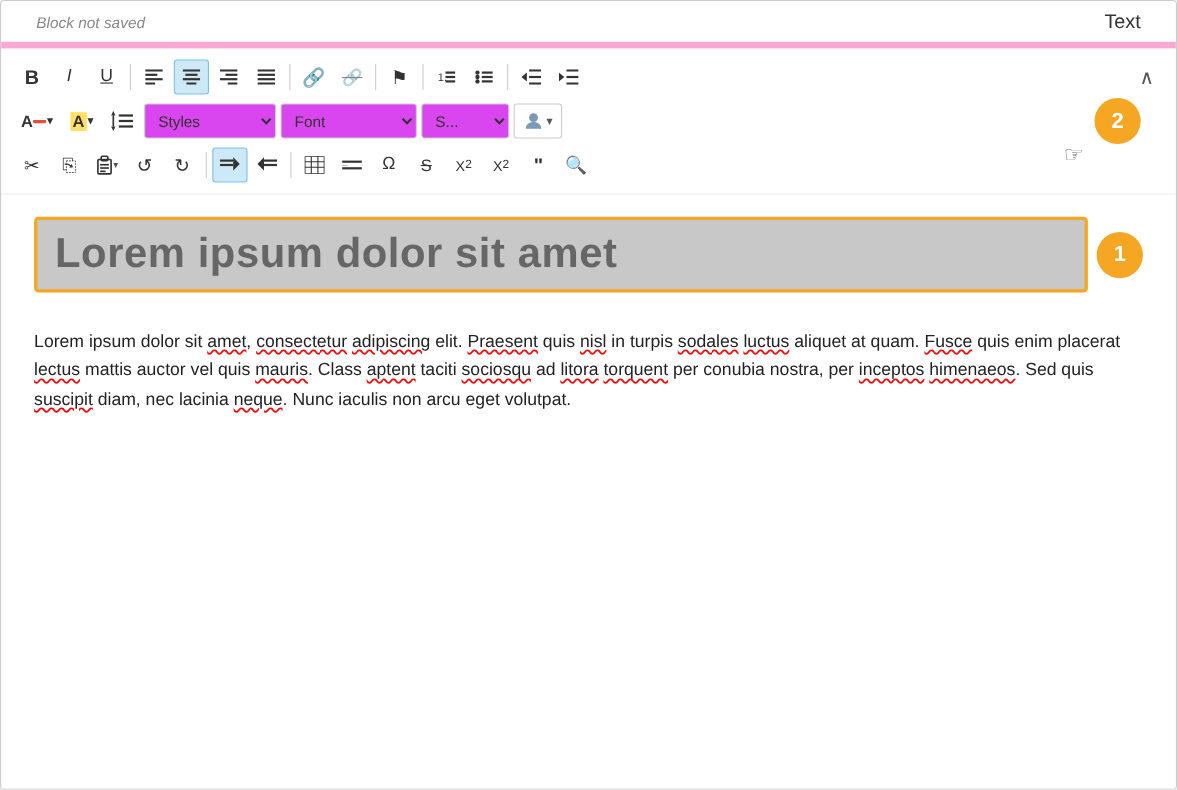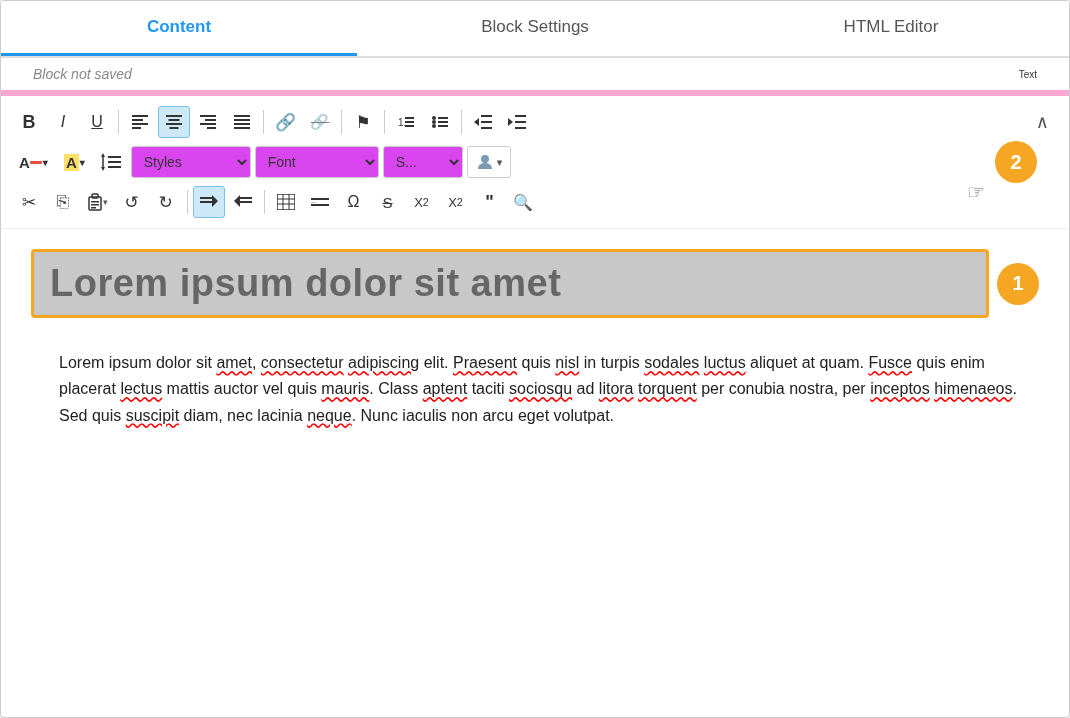--- a/index.html
+++ b/index.html
@@ -49,21 +49,21 @@
       align-items: center;
       padding: 8px 32px;
       border-bottom: 6px solid #f9a8d4;
     }
     .status-bar .block-not-saved {
       font-style: italic;
       color: #888;
       font-size: 14px;
     }
     .status-bar .text-label {
-      font-size: 10px;
+      font-size: 18px;
       color: #333;
     }
     
     .toolbar {
       padding: 6px 12px;
       border-bottom: 1px solid #eee;
     }
     .toolbar-row {
       display: flex;
       align-items: center;
@@ -179,21 +179,20 @@
       position: absolute;
       right: 0;
       top: 50%;
       transform: translateY(-50%);
     }
     
     .body-text {
       font-size: 16px;
       line-height: 1.65;
       color: #222;
-      margin-left: 28px;
     }
     .body-text .underline-spell {
       text-decoration: underline wavy red;
       text-underline-offset: 2px;
     }
     
     .row2-wrapper {
       position: relative;
       display: flex;
       align-items: center;
@@ -211,25 +210,20 @@
       align-items: center;
       gap: 2px;
       position: relative;
     }
   </style>
 </head>
 <body>
 
 <div class="panel">
 
-  <div class="tabs">
-    <div class="tab active">Content</div>
-    <div class="tab">Block Settings</div>
-    <div class="tab">HTML Editor</div>
-  </div>
 
   <div class="status-bar">
     <span class="block-not-saved">Block not saved</span>
     <span class="text-label">Text</span>
   </div>
 
   <div class="toolbar">
 
     <div class="toolbar-row row1">
       <button class="toolbar-btn" style="font-weight:900; font-size:18px;">B</button>

